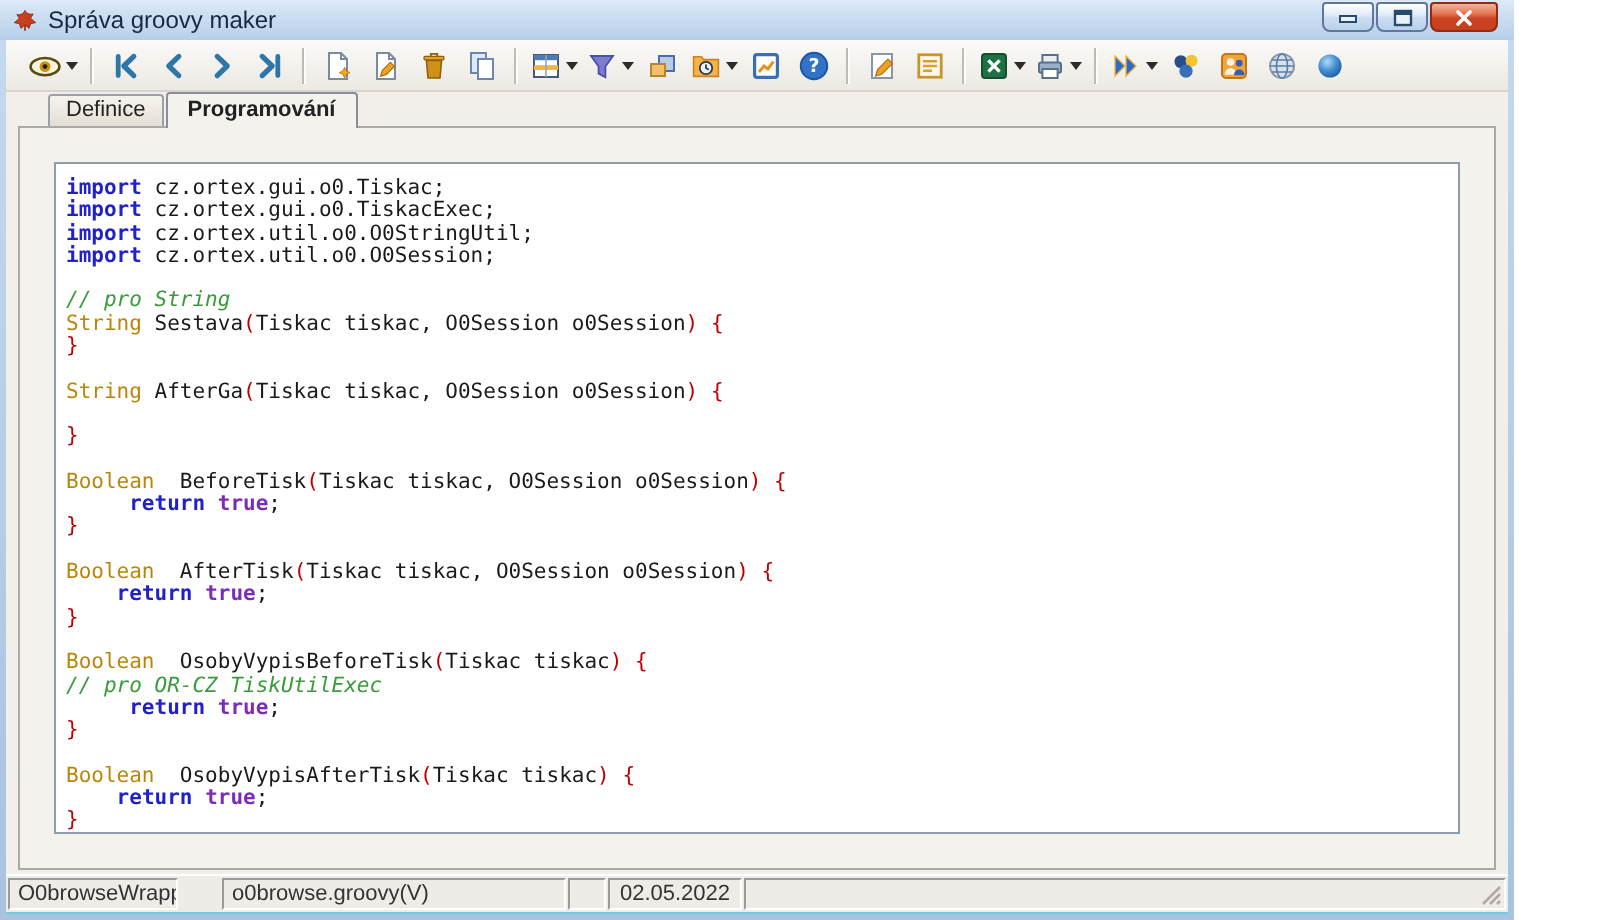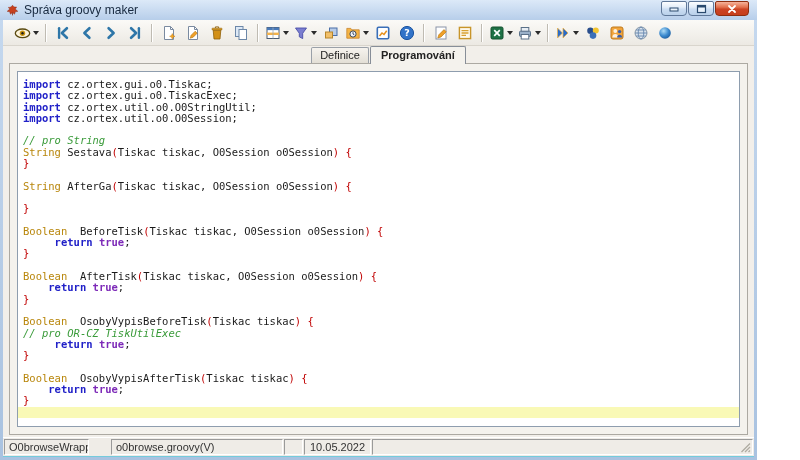--- a/index.html
+++ b/index.html
@@ -24,28 +24,28 @@
   
   .toolbar{height:26px;display:flex;align-items:center;box-sizing:border-box;padding:0 4px 0 9px;
     background:linear-gradient(#FBFAF7,#ECE9E3);border-bottom:1px solid #D9D5CD;}
   .tbtn{height:22px;min-width:20px;display:flex;align-items:center;justify-content:center;
     padding:0 2px;border-radius:2px;cursor:default;}
   .caret{width:0;height:0;border-left:3px solid transparent;border-right:3px solid transparent;
     border-top:4px solid #2B2B2B;margin-left:2px;}
   .tsep{width:1px;height:18px;background:#BFBBB2;border-right:1px solid #FFFFFF;margin:0 4px;}
 
   
-  .tabs{display:flex;align-items:flex-end;height:17px;padding-left:21px;position:relative;z-index:2;justify-content:center;}
+  .tabs{display:flex;align-items:flex-end;height:17px;padding-left:21px;position:relative;z-index:2;}
   .tab{font-size:11px;color:#222;padding:1px 8px 2px;margin-right:1px;border:1px solid #9AA0A8;border-bottom:none;
     border-radius:2px 2px 0 0;background:linear-gradient(#F6F3EE,#E3DFD6);}
   .tab.active{font-weight:bold;background:#F4F2ED;padding:2px 10px 3px;position:relative;top:1px;border-color:#878E98;}
 
   
   .tab-panel{position:absolute;left:6px;right:6px;top:43px;bottom:2px;box-sizing:border-box;
-    border:1px solid #ACA9A2;background:#F4F2ED;padding:7px;}
+    border:1px solid #ACA9A2;background:#F4F2ED;padding:17px;}
   .editor{position:relative;width:100%;height:100%;box-sizing:border-box;border:1px solid #8E9DAE;background:#FFFFFF;
     overflow:hidden;font-family:"DejaVu Sans Mono",monospace;font-size:10.5px;line-height:11.3px;padding-top:7px;}
   .code-line{height:11.3px;white-space:pre;padding-left:5px;color:var(--plain,#1A1A1A);}
   .code-line.hl{background:var(--highlight-line,#F9F9B6);}
   .k{color:var(--keyword,#2121C8);font-weight:bold;}
   .t{color:var(--type,#B8860B);}
   .b{color:var(--boolean,#7D2AB8);font-weight:bold;}
   .c{color:var(--comment,#3A9B3A);font-style:italic;}
   .p{color:var(--paren,#C00000);}
 
@@ -327,20 +327,20 @@
           <div class="code-line"><span class="p">}</span></div>
           <div class="code-line hl"></div>
         </div>
     </div>
   </div>
 
   <div class="statusbar">
     <div class="scell c1">O0browseWrapper</div>
     <div class="scell c2">o0browse.groovy(V)</div>
     <div class="scell c3"></div>
-    <div class="scell c4">10.05.2022</div>
+    <div class="scell c4">02.05.2022</div>
     <div class="scell c5">
       <svg class="grip" width="11" height="11" viewBox="0 0 11 11">
         <path d="M1.5 10l8.5-8.5M5 10l5-5M8.5 10l1.5-1.5" stroke="#AFABA1" stroke-width="1.3" fill="none"></path>
       </svg>
     </div>
   </div>
 </div>
 
 </body></html>

